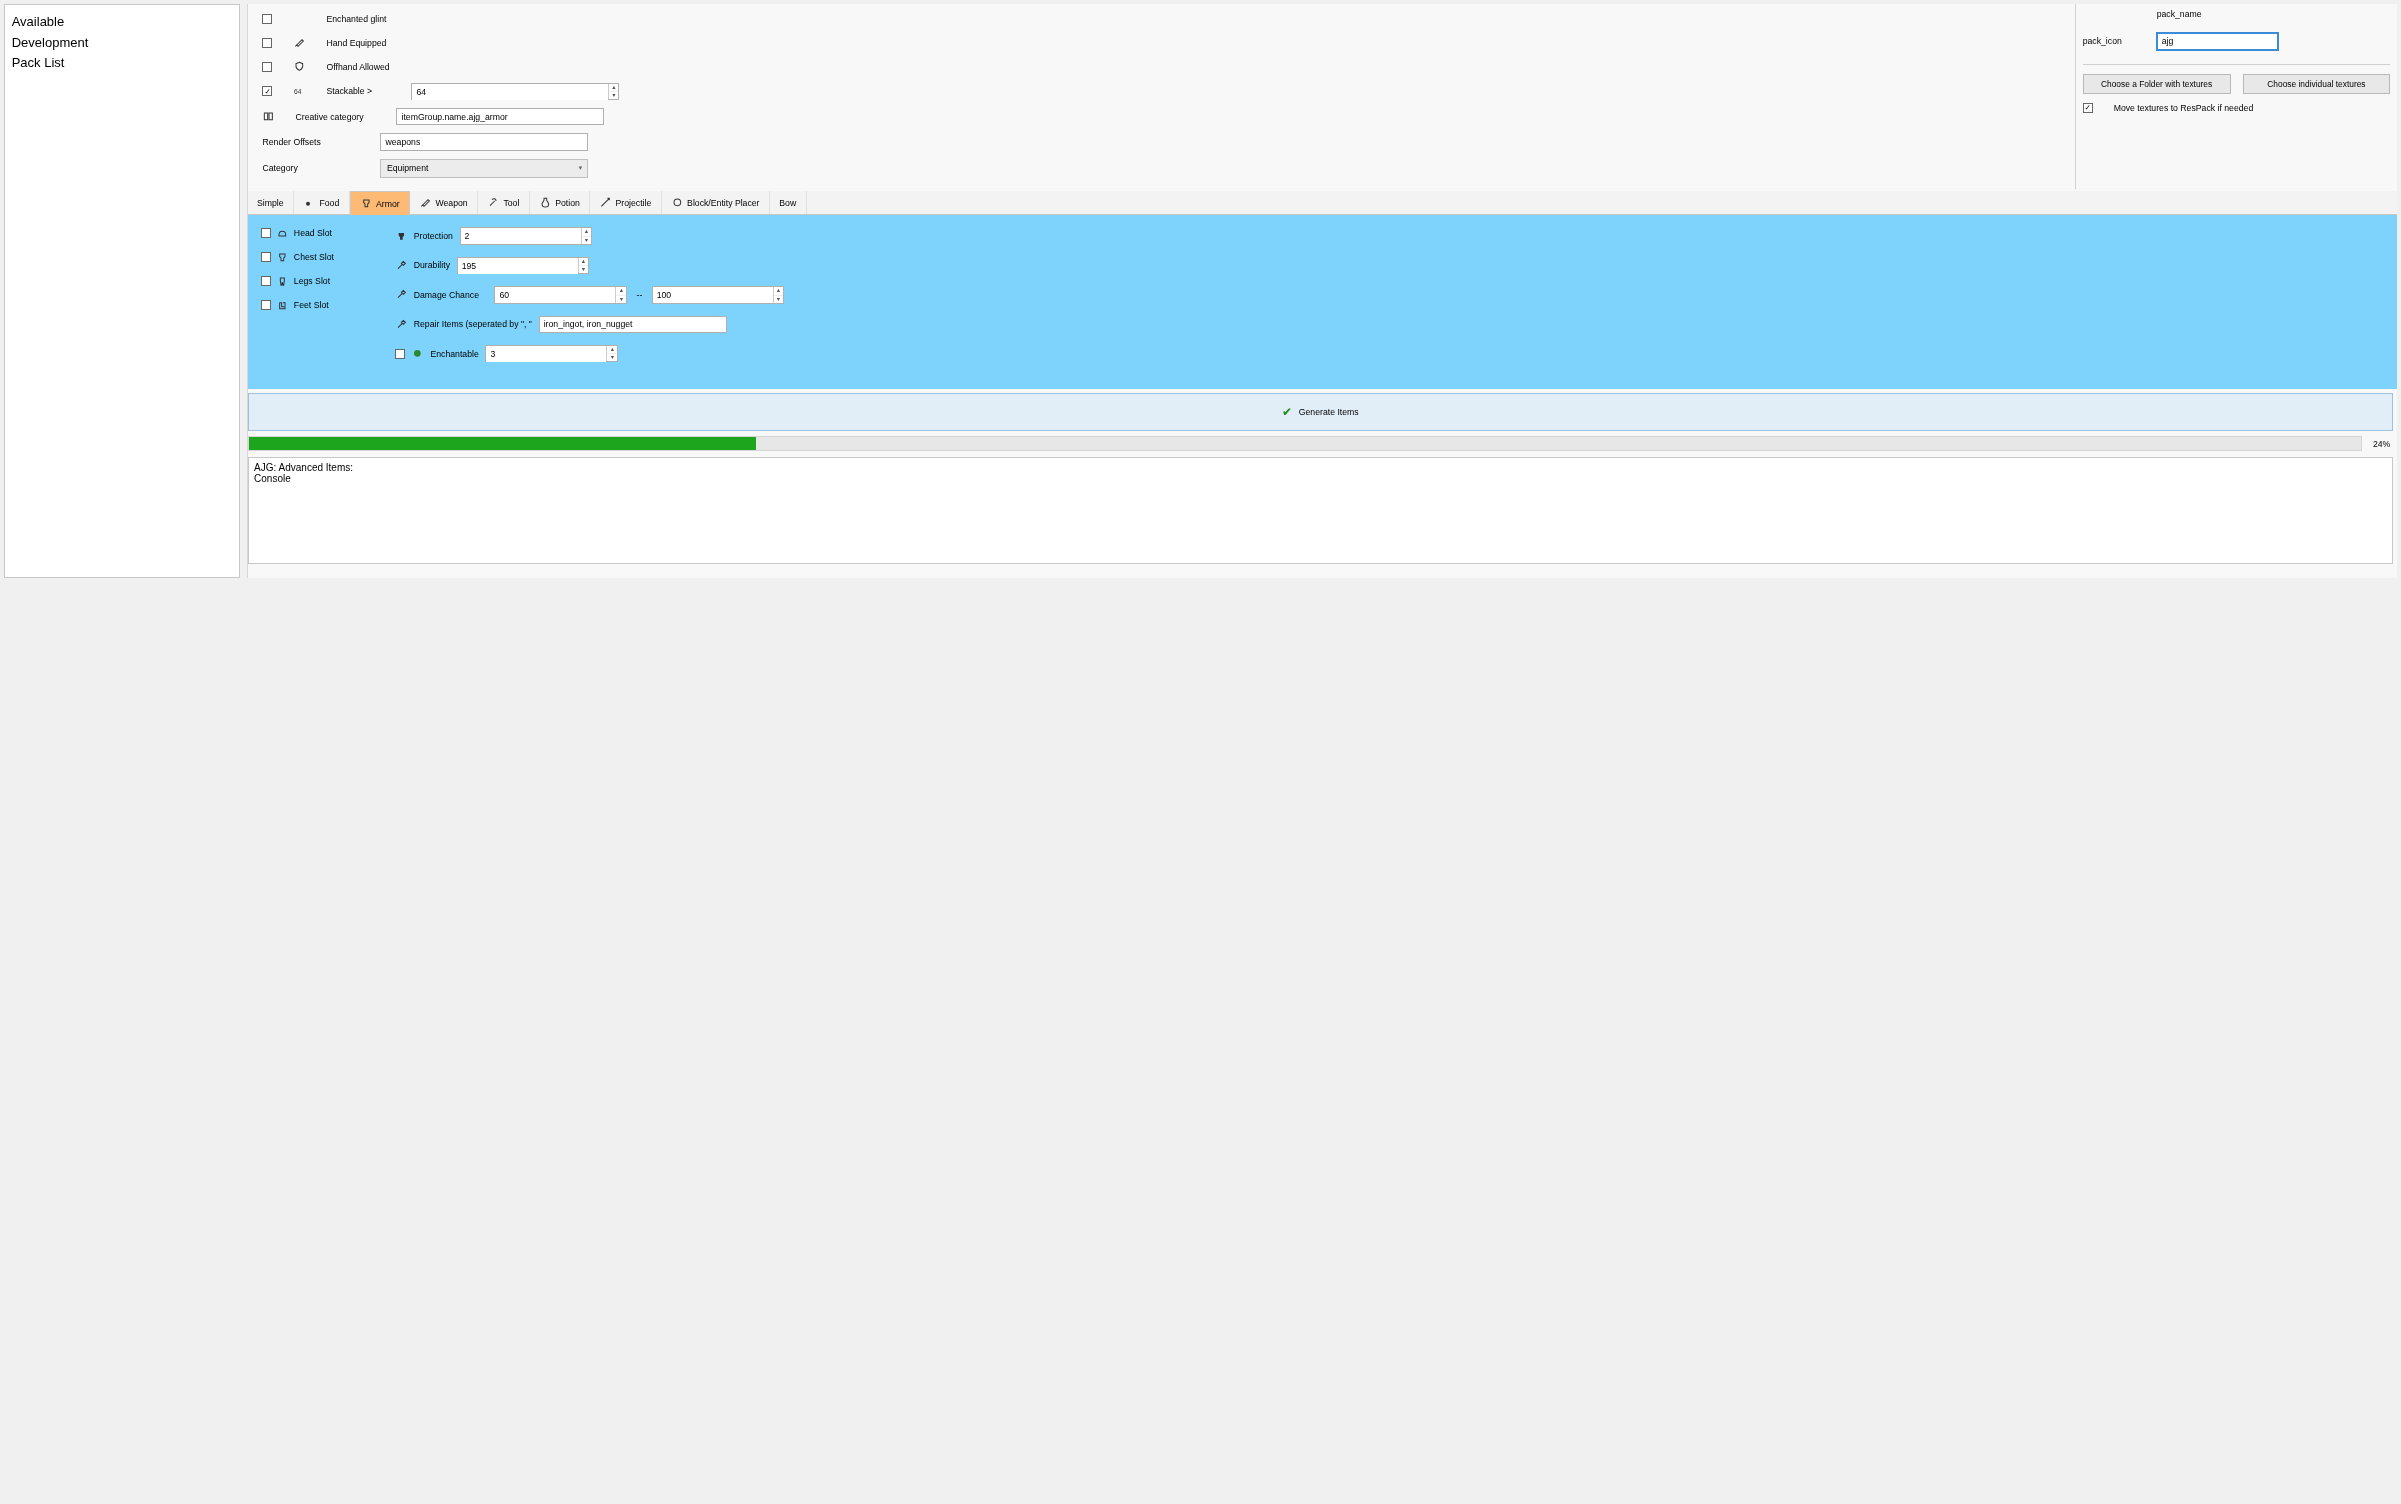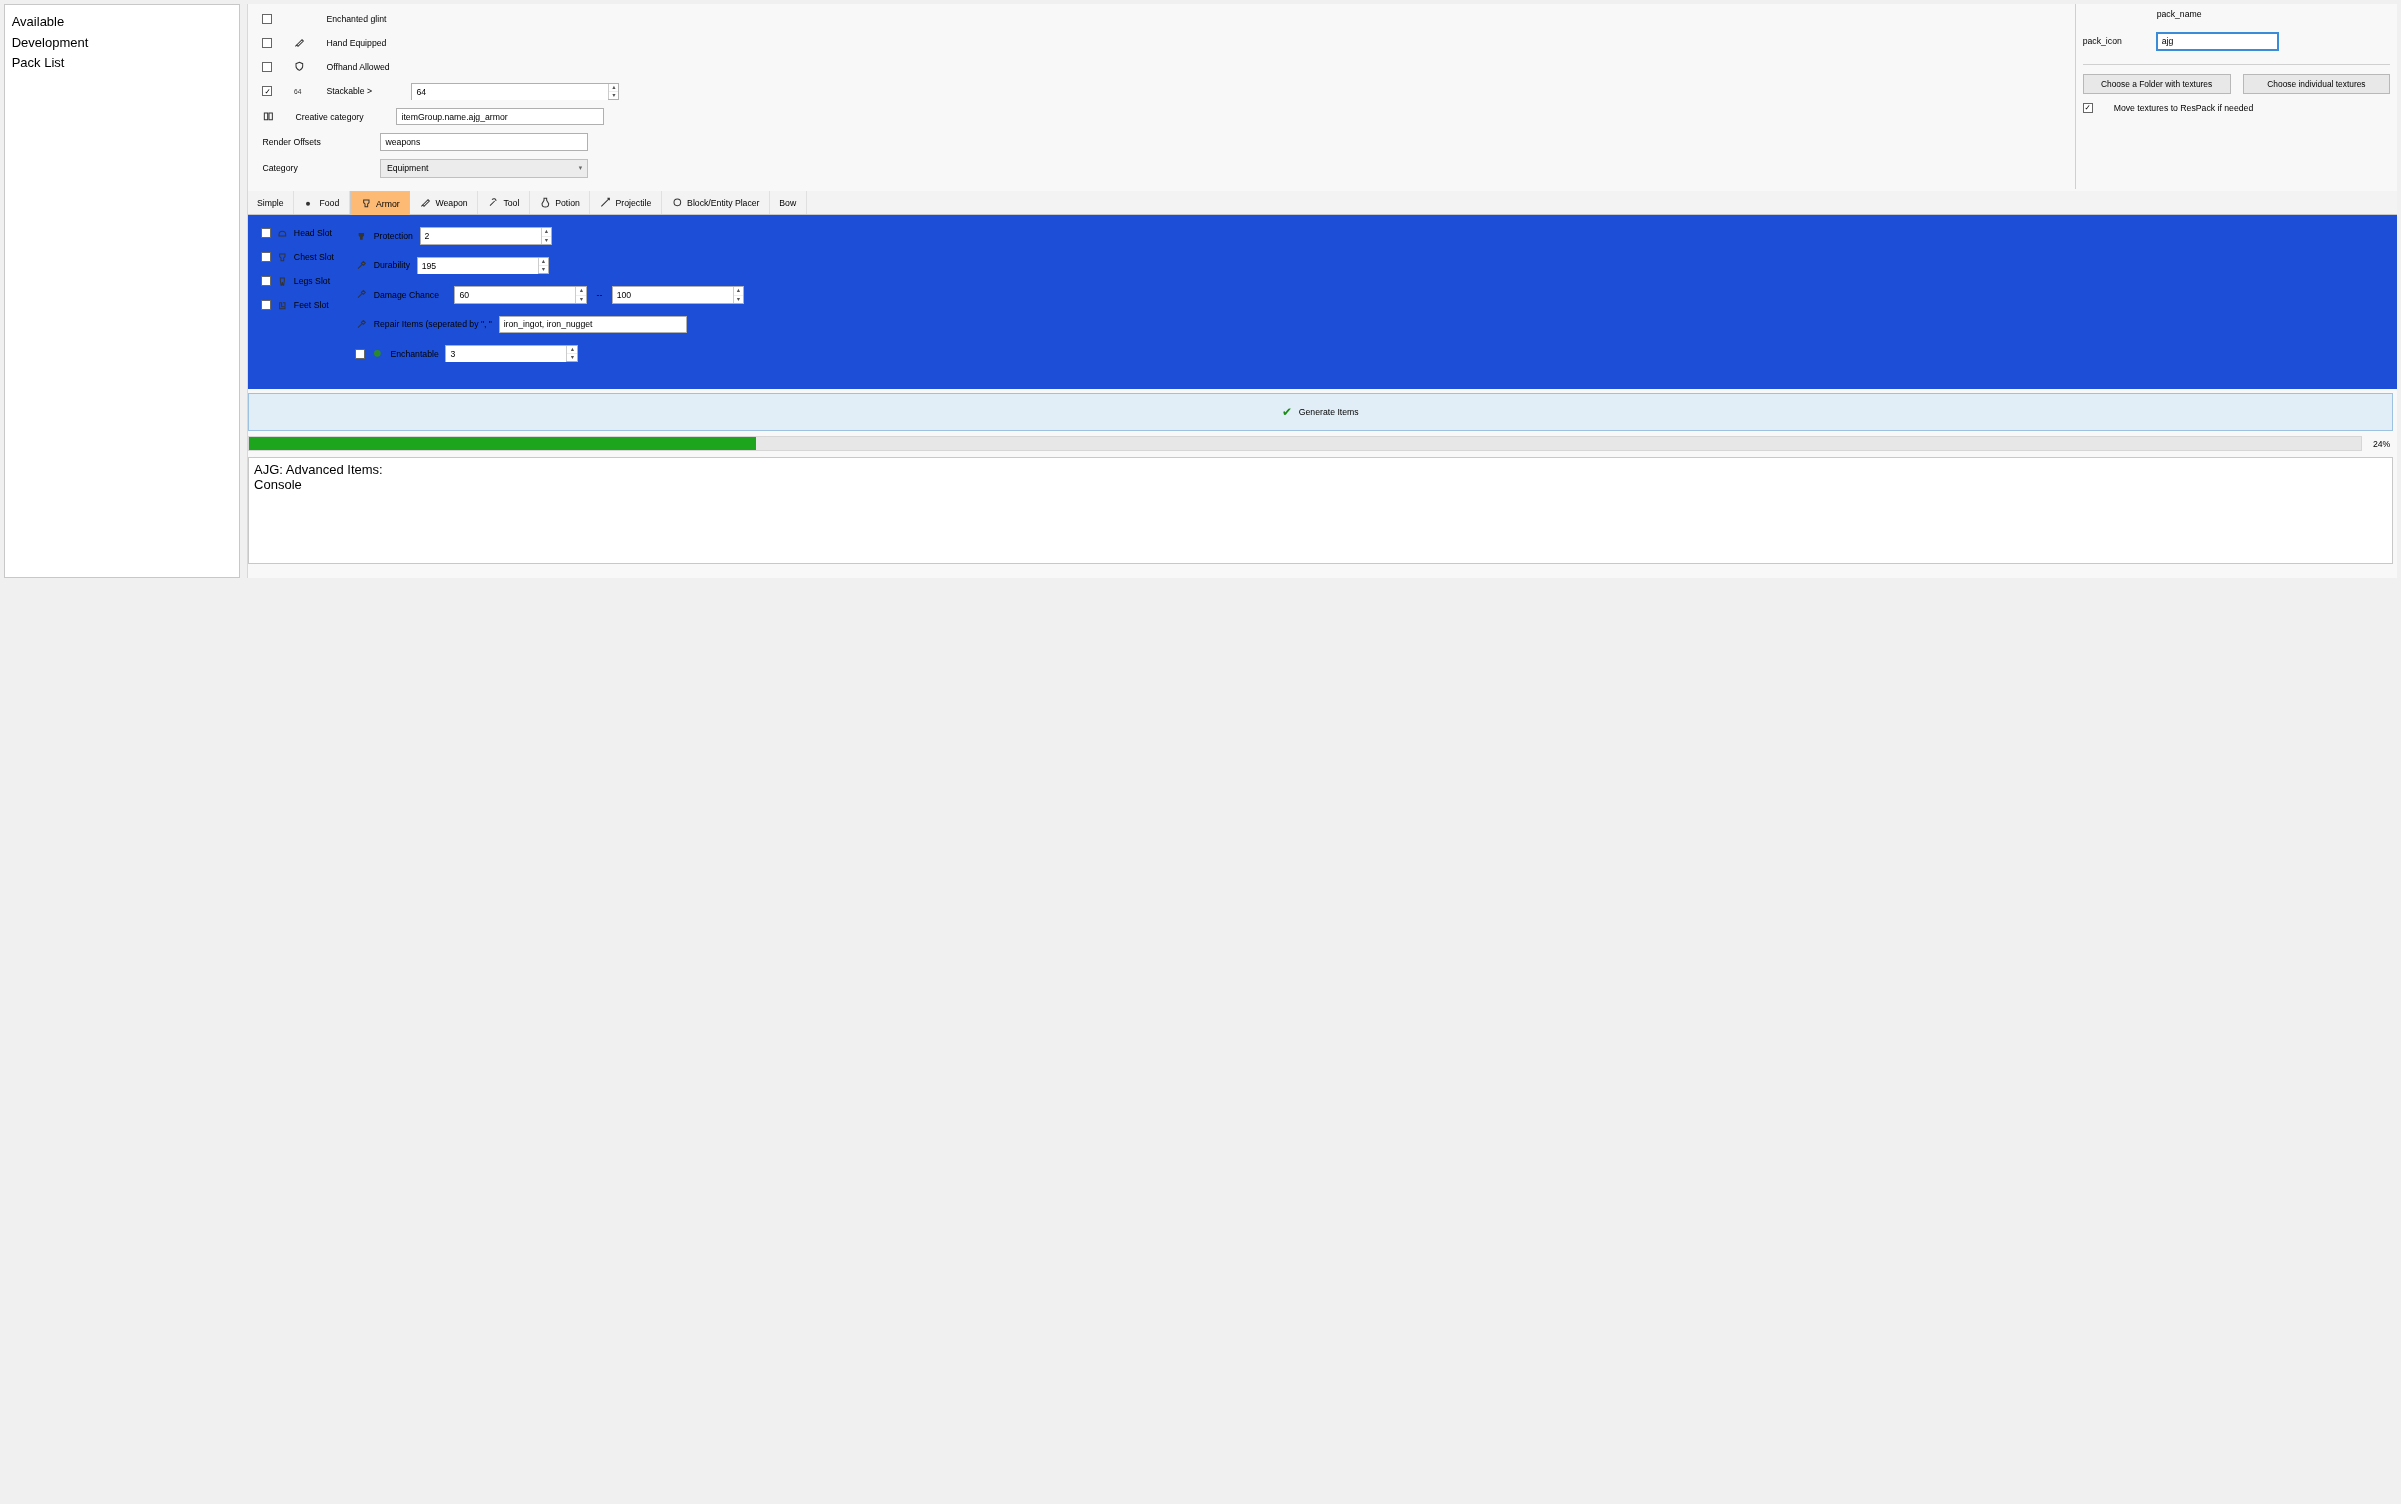--- a/index.html
+++ b/index.html
@@ -184,23 +184,24 @@
     cursor: default;
   }
   .tab.active {
     background: #fdba74;
     border-top: 0.7px solid #c8c8c8;
     border-left: 0.7px solid #c8c8c8;
     border-right: 0.7px solid #c8c8c8;
     margin-bottom: -0.7px;
   }
   .tab-body {
-    background: #1d4ed8;
+    background: #7dd3fc;
     padding: 12px 13.4px 14.8px 13.4px;
     display: flex;
+    gap: 40px;
   }
   .slot-col { width: 94px; }
   .slot-row {
     display: flex;
     align-items: center;
     gap: 5.4px;
     margin-bottom: 12px;
   }
   .stat-col { flex:1; }
   .stat-row {
@@ -245,21 +246,21 @@
     text-align: right;
     font-size: 8.7px;
     padding-right: 2.7px;
   }
   .console {
     margin: 2.7px 4px 4px 0;
     background: #fff;
     border: 0.7px solid #c8c8c8;
     height: 107px;
     padding: 4px 5.4px;
-    font-size: 13px;
+    font-size: 10px;
     white-space: pre-line;
   }
 
   
   svg.ico { width:10.7px; height:10.7px; stroke:#333; fill:none; stroke-width:1.5; }
   svg.ico.fill { fill:#333; stroke:none; }
 </style>
 </head>
 <body>
 

